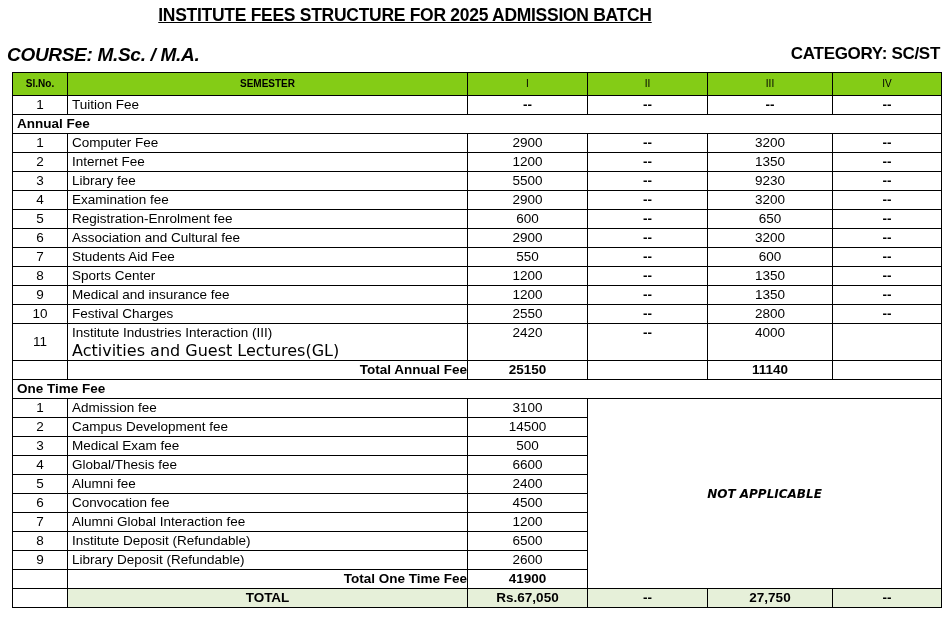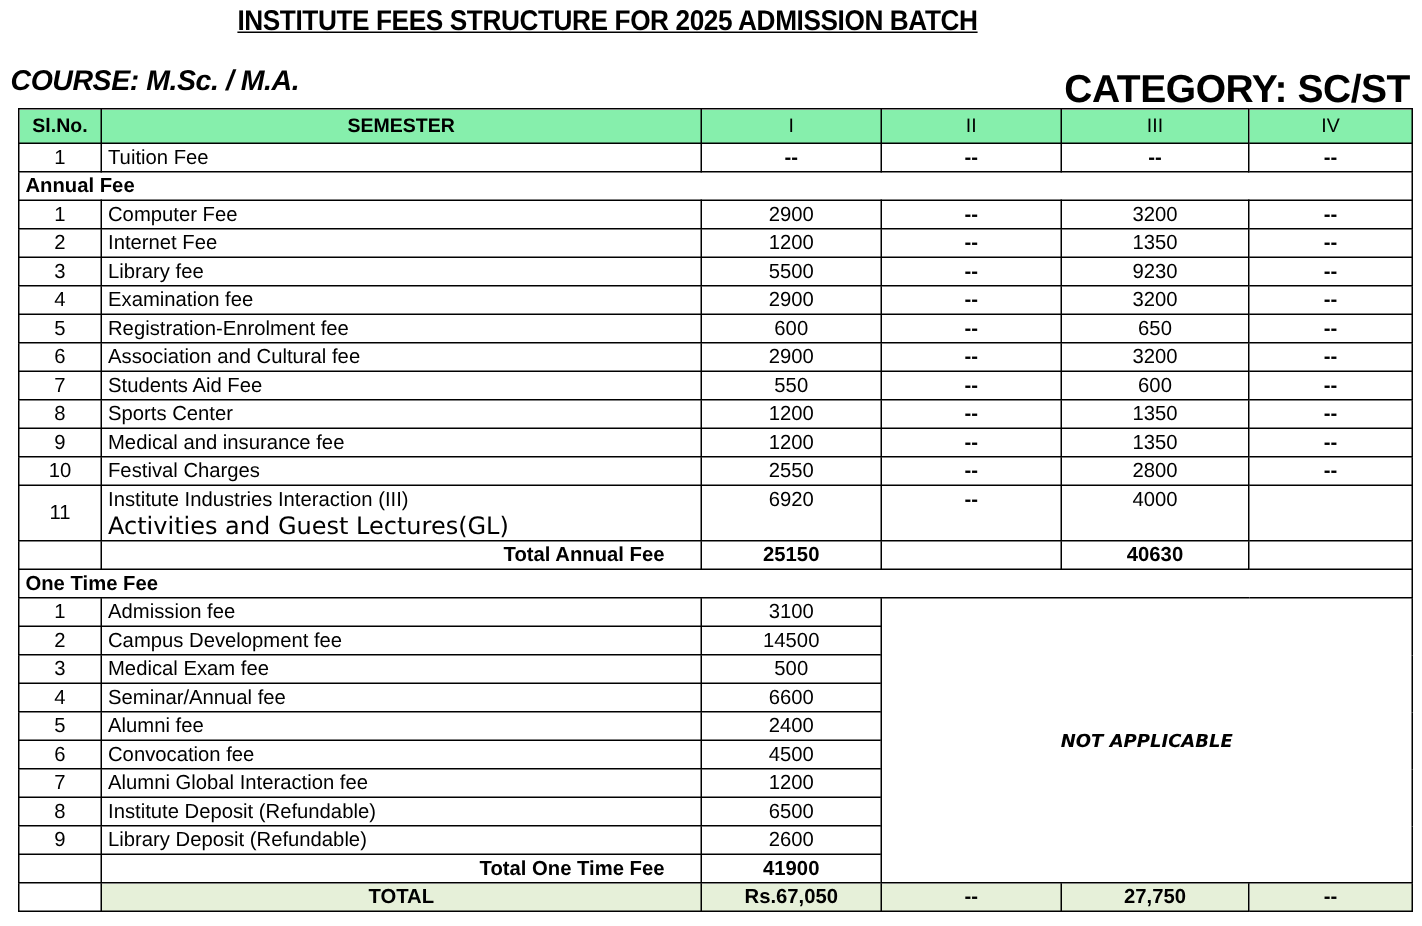--- a/index.html
+++ b/index.html
@@ -12,35 +12,35 @@
     text-align: center; font-weight: bold; font-size: 19px;
     text-decoration: underline; letter-spacing: -0.3px;
     transform: scaleX(0.92); transform-origin: 405px 0;
   }
   .course {
     position: absolute; left: 7px; top: 44px;
     font-weight: bold; font-size: 19px; letter-spacing: -0.3px; font-style: italic;
   }
   .category {
     position: absolute; right: 8px; top: 44px;
-    font-weight: bold; font-size: 26px; letter-spacing: -0.3px;
+    font-weight: bold; font-size: 17px; letter-spacing: -0.3px;
   }
   table {
     position: absolute; left: 12px; top: 72px;
     border-collapse: collapse; width: 929px;
     font-size: 13.5px; table-layout: fixed;
   }
   td, th {
     border: 1px solid #000; padding: 0 4px; height: 18px;
     line-height: 18px; white-space: nowrap; overflow: hidden;
   }
-  th { background: #86efac; font-weight: bold; font-size: 13px; height: 22px; }
+  th { background: #84cc16; font-weight: bold; font-size: 10px; height: 22px; }
   th.sem-col { font-weight: normal; }
   .c { text-align: center; }
-  .r { text-align: right; padding-right: 24px; }
+  .r { text-align: right; padding-right: 0; }
   .b { font-weight: bold; }
   .section td { font-weight: bold; }
   .multi td { height: auto; vertical-align: top; }
   .multi .sub { font-size: 16px; font-family: "DejaVu Sans", sans-serif; line-height: 18px; }
   .multi td.mid { vertical-align: middle; text-align: center; }
   .green { background: #e6f0d9; margin-top: 43px; }
   .na { text-align: center; vertical-align: middle; font-weight: bold; font-size: 12px; font-family: "DejaVu Sans", sans-serif; font-style: italic; }
 </style>
 </head>
 <body>
@@ -159,31 +159,31 @@
         <td class="c b">--</td>
         <td class="c">2800</td>
         <td class="c b">--</td>
       </tr>
       <tr class="multi">
         <td class="c mid">11</td>
         <td>
           <div>Institute Industries Interaction (III)</div>
           <div class="sub">Activities and Guest Lectures(GL)</div>
         </td>
-        <td class="c">6920</td>
+        <td class="c">2420</td>
         <td class="c b">--</td>
         <td class="c">4000</td>
         <td class="c"></td>
       </tr>
       <tr>
         <td></td>
         <td class="r b">Total Annual Fee</td>
         <td class="c b">25150</td>
         <td class="c b"></td>
-        <td class="c b">40630</td>
+        <td class="c b">11140</td>
         <td class="c b"></td>
       </tr>
       <tr class="section">
         <td colspan="6">One Time Fee</td>
       </tr>
       <tr>
         <td class="c">1</td>
         <td>Admission fee</td>
         <td class="c">3100</td>
         <td colspan="3" rowspan="10" class="na">NOT APPLICABLE</td>
@@ -193,21 +193,21 @@
         <td>Campus Development fee</td>
         <td class="c">14500</td>
       </tr>
       <tr>
         <td class="c">3</td>
         <td>Medical Exam fee</td>
         <td class="c">500</td>
       </tr>
       <tr>
         <td class="c">4</td>
-        <td>Seminar/Annual fee</td>
+        <td>Global/Thesis fee</td>
         <td class="c">6600</td>
       </tr>
       <tr>
         <td class="c">5</td>
         <td>Alumni fee</td>
         <td class="c">2400</td>
       </tr>
       <tr>
         <td class="c">6</td>
         <td>Convocation fee</td>

